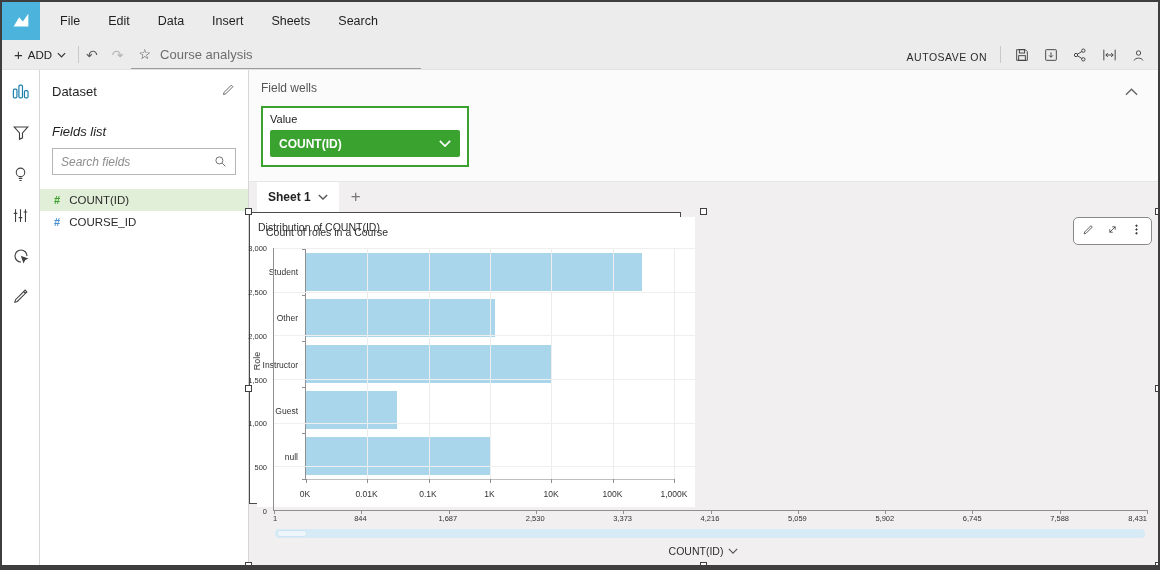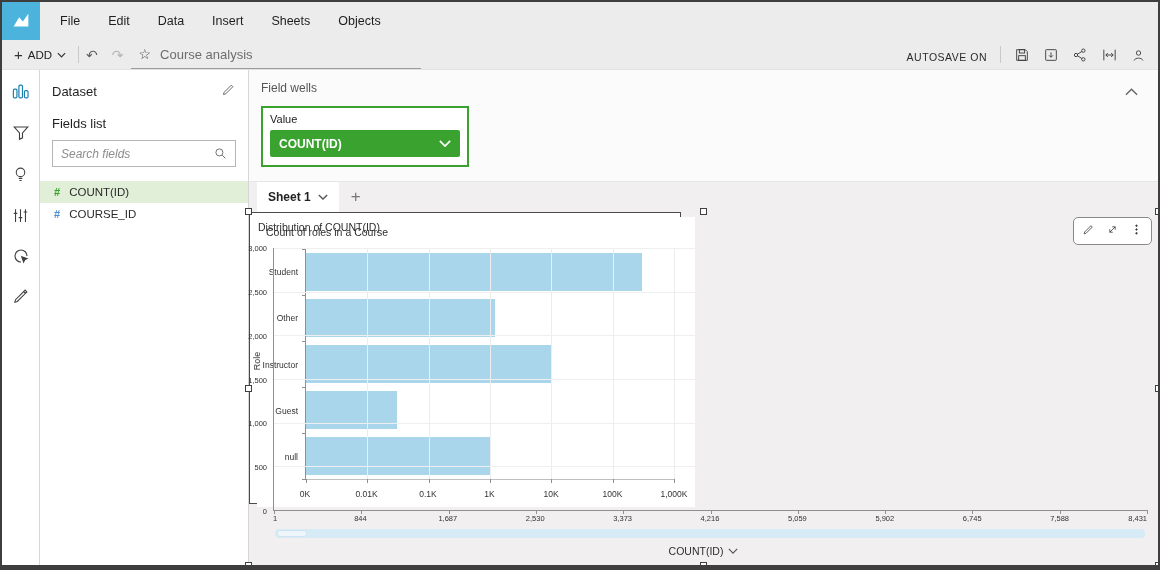--- a/index.html
+++ b/index.html
@@ -33,21 +33,21 @@
   
   .body { flex:1; display:flex; min-height:0; }
   .rail { width:38px; background:#fff; border-right:1px solid #d6d6d6; display:flex; flex-direction:column; align-items:center; padding-top:12px; gap:19px; flex:none; }
   .rail-btn svg { stroke:#3f3f3f; fill:none; stroke-width:1.5; }
   .rail-btn.active svg { stroke:#1b7fad; }
   
   .panel { width:209px; background:#fff; border-right:1px solid #d6d6d6; padding:12px 12px 0; flex:none; font-size:13px; color:#1f1f1f; }
   .panel-h { display:flex; align-items:center; justify-content:space-between; }
   .panel-h svg { stroke:#4a4a4a; fill:none; stroke-width:1.3; }
   .select { margin-top:9px; height:27px; border:1px solid #b6b6b6; background:#f1f1f1; display:flex; align-items:center; justify-content:space-between; padding:0 8px; font-size:12px; color:#1f1f1f; }
-  .fields-label { margin-top:16px; }
+  .fields-label { margin-top:24px;font-style:italic; }
   .search { margin-top:9px; height:27px; border:1px solid #b6b6b6; background:#fff; display:flex; align-items:center; padding:0 8px; gap:6px; }
   .search input { border:0; outline:0; flex:1; font-family:"Liberation Sans",sans-serif; font-style:italic; font-size:12px; color:#333; min-width:0; background:transparent; }
   .search input::placeholder { color:#8d8d8d; font-style:italic; }
   .search svg { stroke:#555; fill:none; stroke-width:1.5; flex:none; }
   .fields { margin:14px -12px 0; }
   .frow { height:22px; display:flex; align-items:center; gap:9px; padding:0 14px; font-size:11.5px; color:#2b2b2b; cursor:default; }
   .frow.sel { background:#e2efd8; }
   .hash { font-weight:bold; font-size:11px; }
   
   .main { flex:1; display:flex; flex-direction:column; min-width:0; }
@@ -112,21 +112,21 @@
       <svg width="22" height="22" viewBox="0 0 24 24">
           <path d="M4 18 L10 8 L14 12.5 L20 4 L20 18 Z" fill="#fff"></path>
         </svg>
     </div>
     <div class="menu-items">
         <div class="menu-item">File</div>
         <div class="menu-item">Edit</div>
         <div class="menu-item">Data</div>
         <div class="menu-item">Insert</div>
         <div class="menu-item">Sheets</div>
-        <div class="menu-item">Objects</div>
+        <div class="menu-item">Search</div>
       </div>
   </div>
 
   <div class="toolbar">
     <div class="add-btn">
       <span class="add-plus">+</span>
       <span>ADD</span>
       <svg width="9" height="6" viewBox="0 0 10 6">
           <polyline points="1,1 5,5 9,1" fill="none" stroke="#333" stroke-width="1.3"></polyline>
         </svg>

